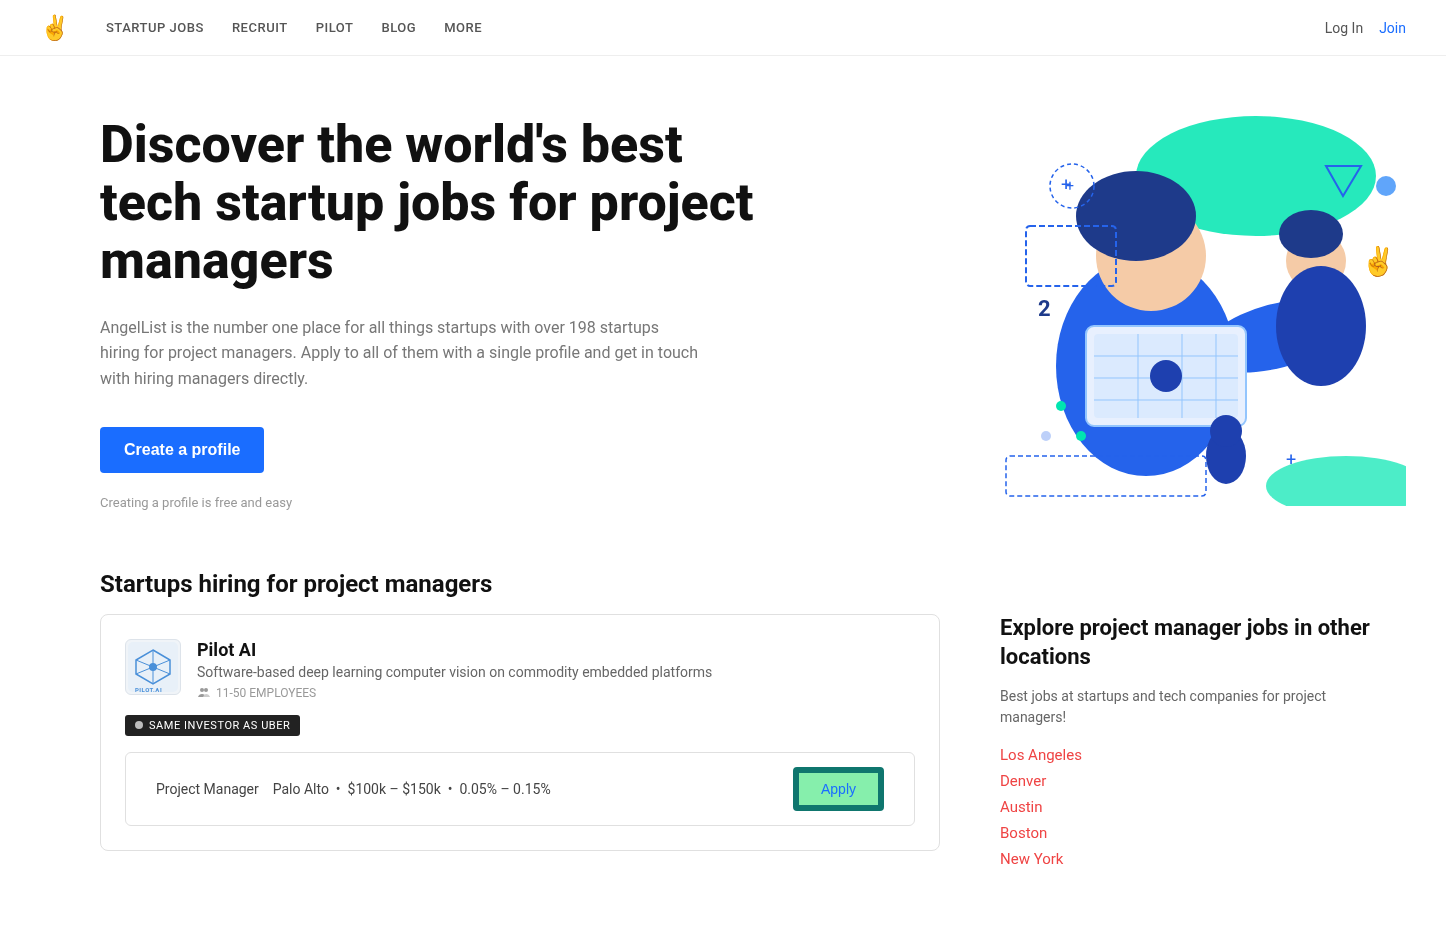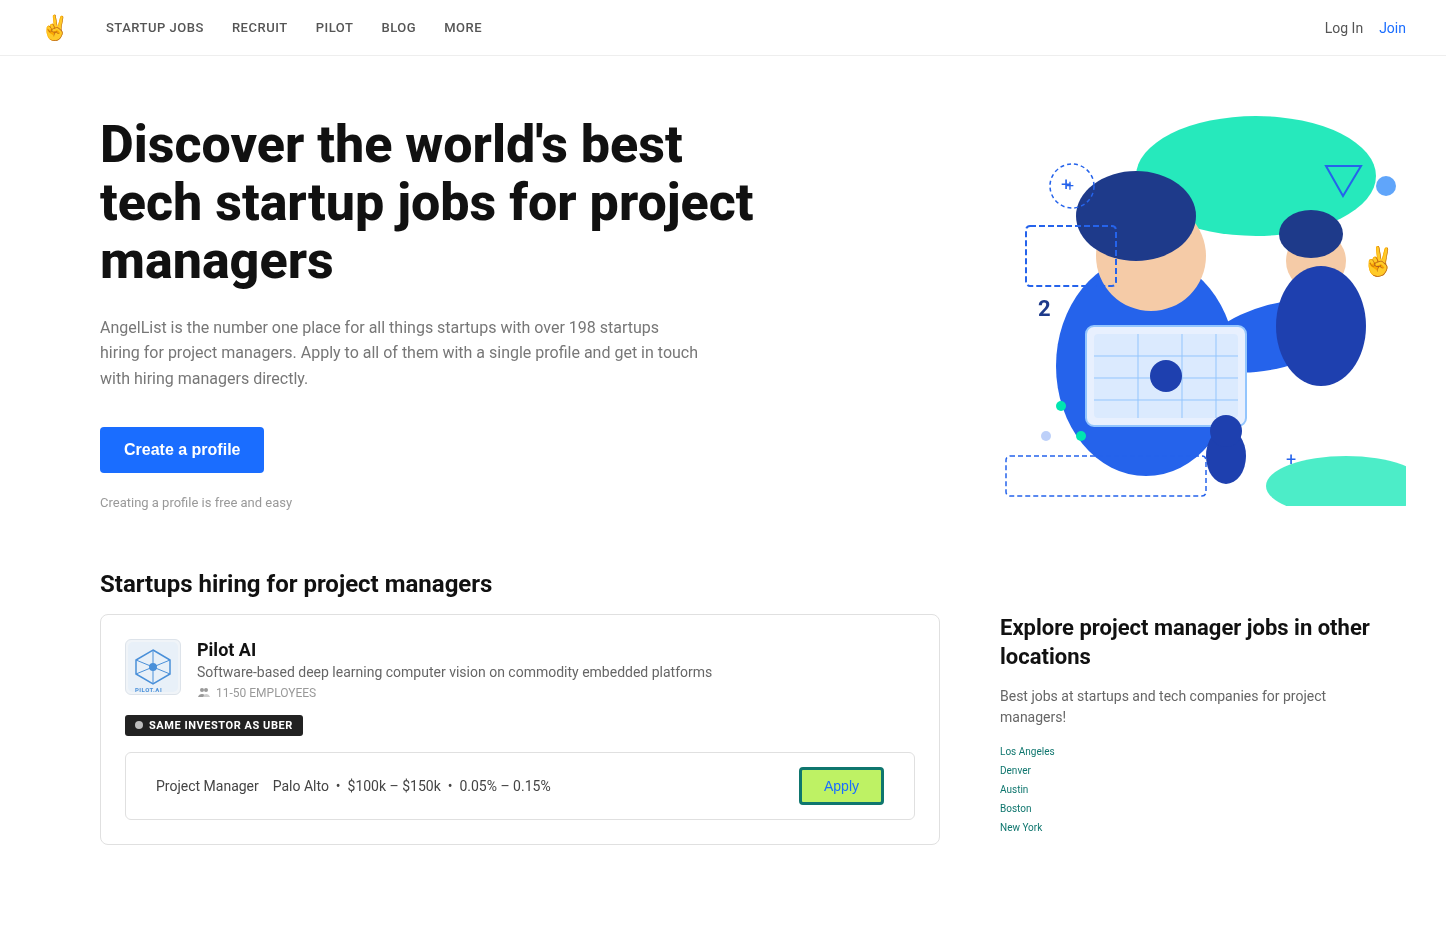--- a/index.html
+++ b/index.html
@@ -171,21 +171,21 @@
       align-items: center;
       gap: 5px;
     }
     .badge-investor {
       display: inline-flex;
       align-items: center;
       gap: 6px;
       background: #222;
       color: #fff;
       font-size: 11px;
-      font-weight: 700;
+      font-weight: 400;
       padding: 4px 10px;
       border-radius: 3px;
       margin-bottom: 16px;
       letter-spacing: 0.05em;
     }
     .badge-dot {
       width: 8px; height: 8px;
       border-radius: 50%;
       background: #fff;
       opacity: 0.7;
@@ -197,22 +197,22 @@
       padding: 14px 30px;
       display: flex;
       align-items: center;
       justify-content: space-between;
     }
     .job-details {
       font-size: 14px;
       color: #444;
     }
     .btn-apply {
-      border: 3px solid #0f766e;
-      background: #bef264;
+      border: 6px solid #0f766e;
+      background: #86efac;
       color: #1a6dff;
       padding: 8px 22px;
       border-radius: 4px;
       font-size: 14px;
       font-weight: 500;
       cursor: pointer;
     }
 
     
     .sidebar {
@@ -231,22 +231,22 @@
       color: #666;
       margin-bottom: 18px;
       line-height: 1.5;
     }
     .location-links {
       display: flex;
       flex-direction: column;
       gap: 8px;
     }
     .location-link {
-      font-size: 10px;
-      color: #0f766e;
+      font-size: 15px;
+      color: #ef4444;
       text-decoration: none;
       cursor: pointer;
     }
   </style>
 </head>
 <body>
 
 <nav>
   <span style="font-size:24px; margin-right:36px;">✌️</span>
   <div class="nav-links">

